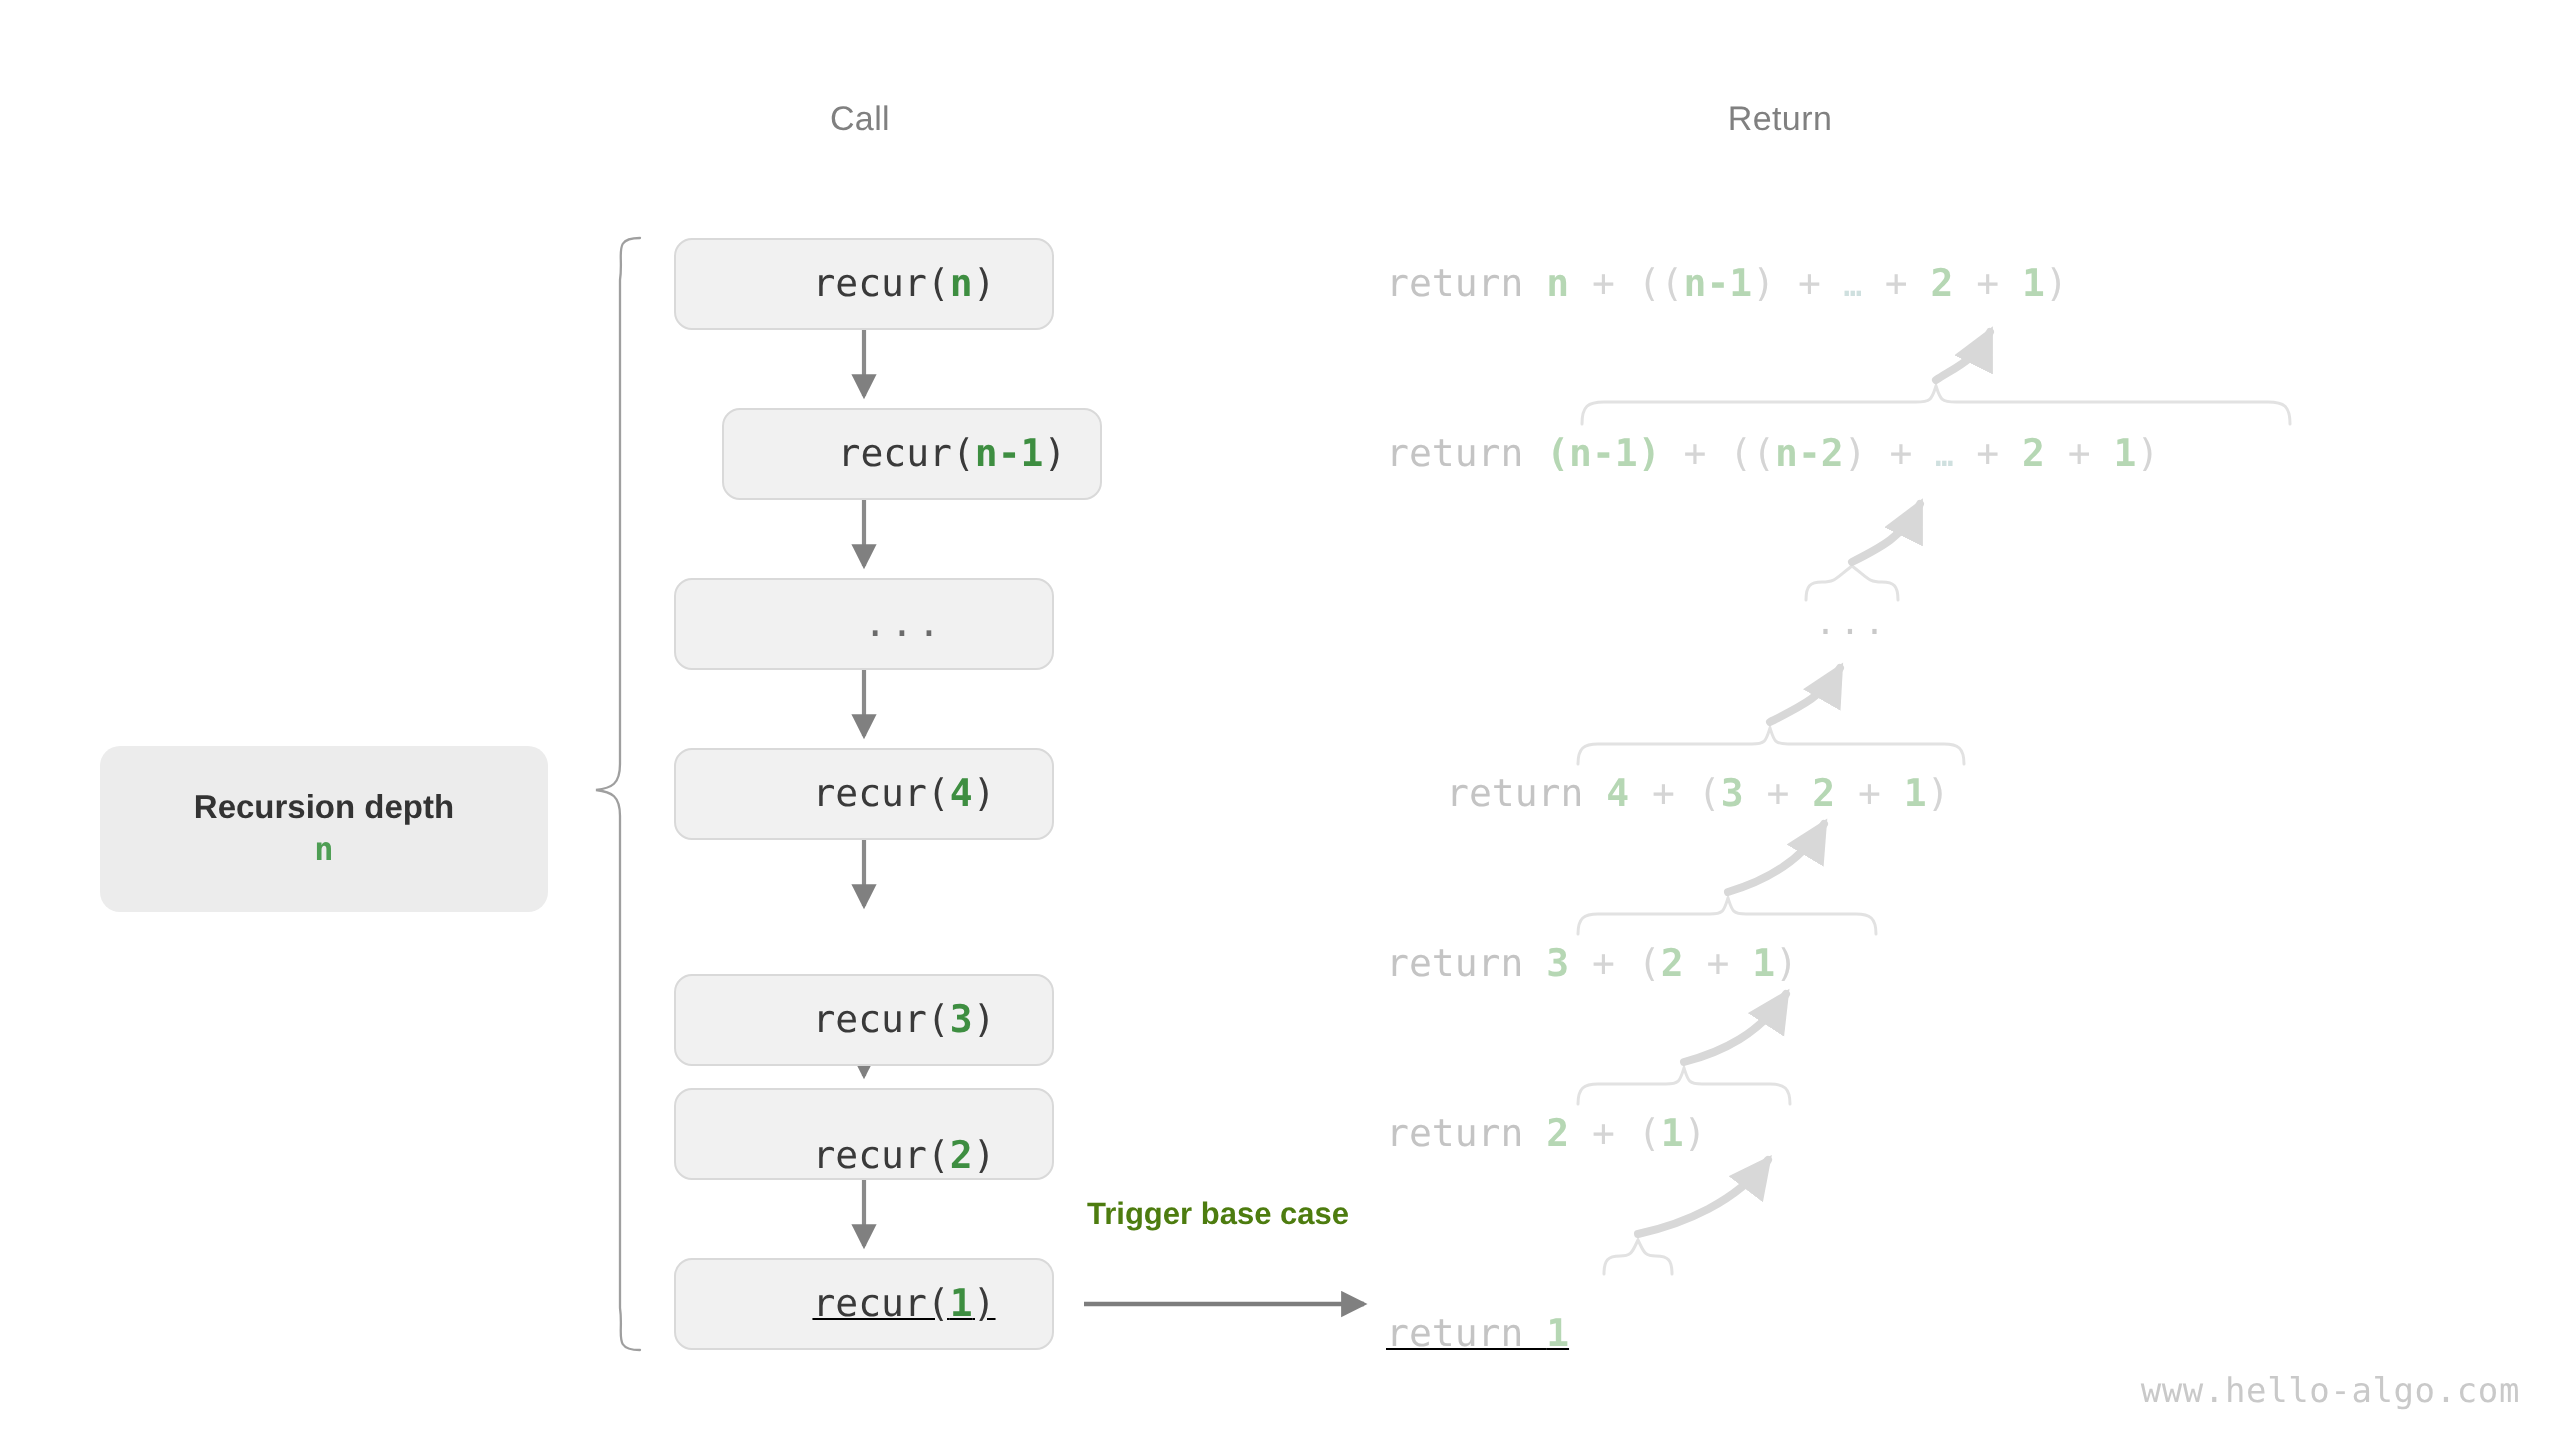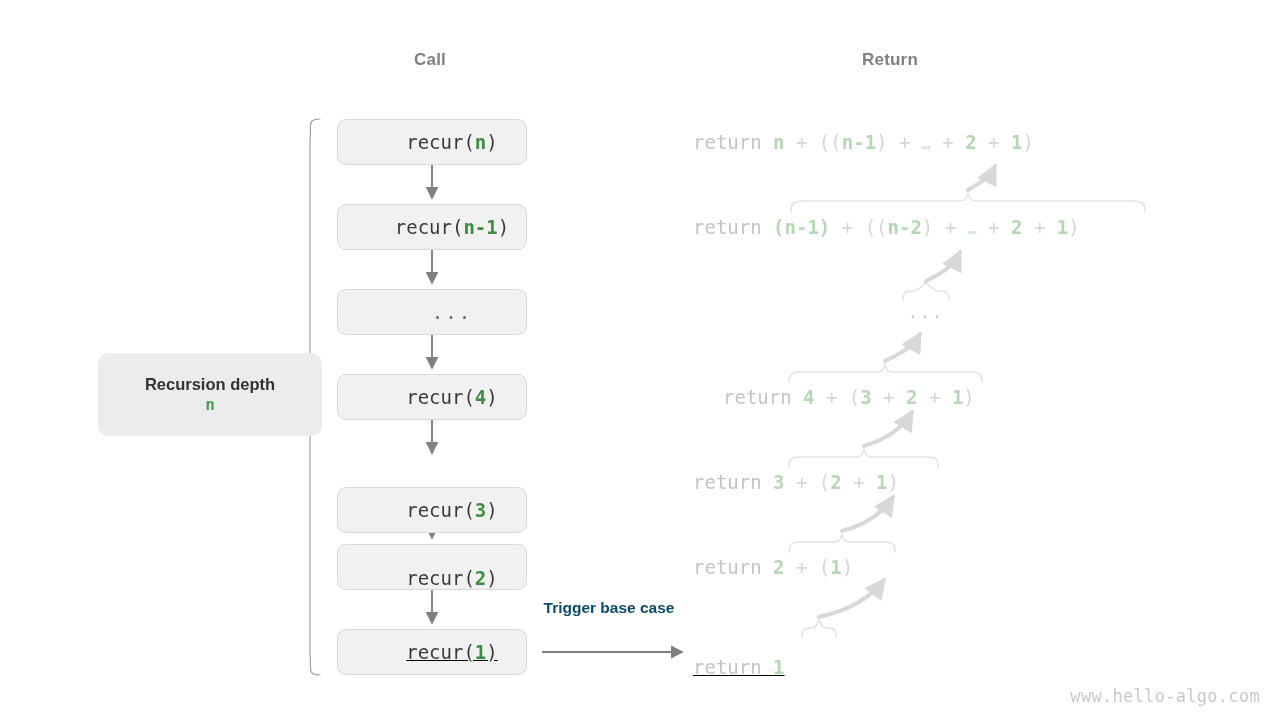--- a/index.html
+++ b/index.html
@@ -25,44 +25,43 @@
     top: 0;
     width: 1280px;
     height: 720px;
     pointer-events: none;
   }
 
   
   .col-header {
     position: absolute;
     font-size: 17px;
-    font-weight: bold;
+    font-weight: normal;
     color: #808080;
     letter-spacing: 0.2px;
     white-space: nowrap;
     transform: translateX(-50%);
   }
   #header-call  { left: 430px; top: 50px; }
   #header-return{ left: 890px; top: 50px; }
 
   
   #depth-box {
     position: absolute;
     left: 50px;
-    top: 353px;
+    top: 373px;
     width: 224px;
     height: 83px;
     background: #ececec;
     border-radius: 10px;
     display: flex;
     flex-direction: column;
     align-items: center;
     justify-content: center;
     gap: 5px;
-    margin-left: 48px;
   }
   #depth-title {
     font-size: 16.5px;
     font-weight: bold;
     color: #333333;
     line-height: 1;
   }
   #depth-value {
     font-family: "DejaVu Sans Mono", monospace;
     font-size: 16px;
@@ -126,21 +125,21 @@
   }
 
   
   #base-case-label {
     position: absolute;
     left: 609px;
     top: 599px;
     transform: translateX(-50%);
     font-size: 15.5px;
     font-weight: bold;
-    color: #0c4a6e;
+    color: #4d7c0f;
     white-space: nowrap;
   }
 
   
   #watermark {
     position: absolute;
     right: 20px;
     bottom: 14px;
     font-family: "DejaVu Sans Mono", monospace;
     font-size: 17px;
@@ -232,21 +231,21 @@
 
   <div id="depth-box">
     <div id="depth-title">Recursion depth</div>
     <div id="depth-value">n</div>
   </div>
 
   <div id="call-stack">
       <div class="call-box" style="top: 119px;">
         <span class="call-label"><span>recur(</span><span class="arg">n</span><span>)</span></span>
       </div>
-      <div class="call-box" style="top: 204px;">
+      <div class="call-box" style="top: 204px; margin-left: 24px;">
         <span class="call-label"><span>recur(</span><span class="arg">n-1</span><span>)</span></span>
       </div>
       <div class="call-box" style="top: 289px;">
         <span class="call-label ellipsis">...</span>
       </div>
       <div class="call-box" style="top: 374px;">
         <span class="call-label"><span>recur(</span><span class="arg">4</span><span>)</span></span>
       </div>
       <div class="call-box" style="top: 459px; margin-top: 28px;">
         <span class="call-label"><span>recur(</span><span class="arg">3</span><span>)</span></span>

